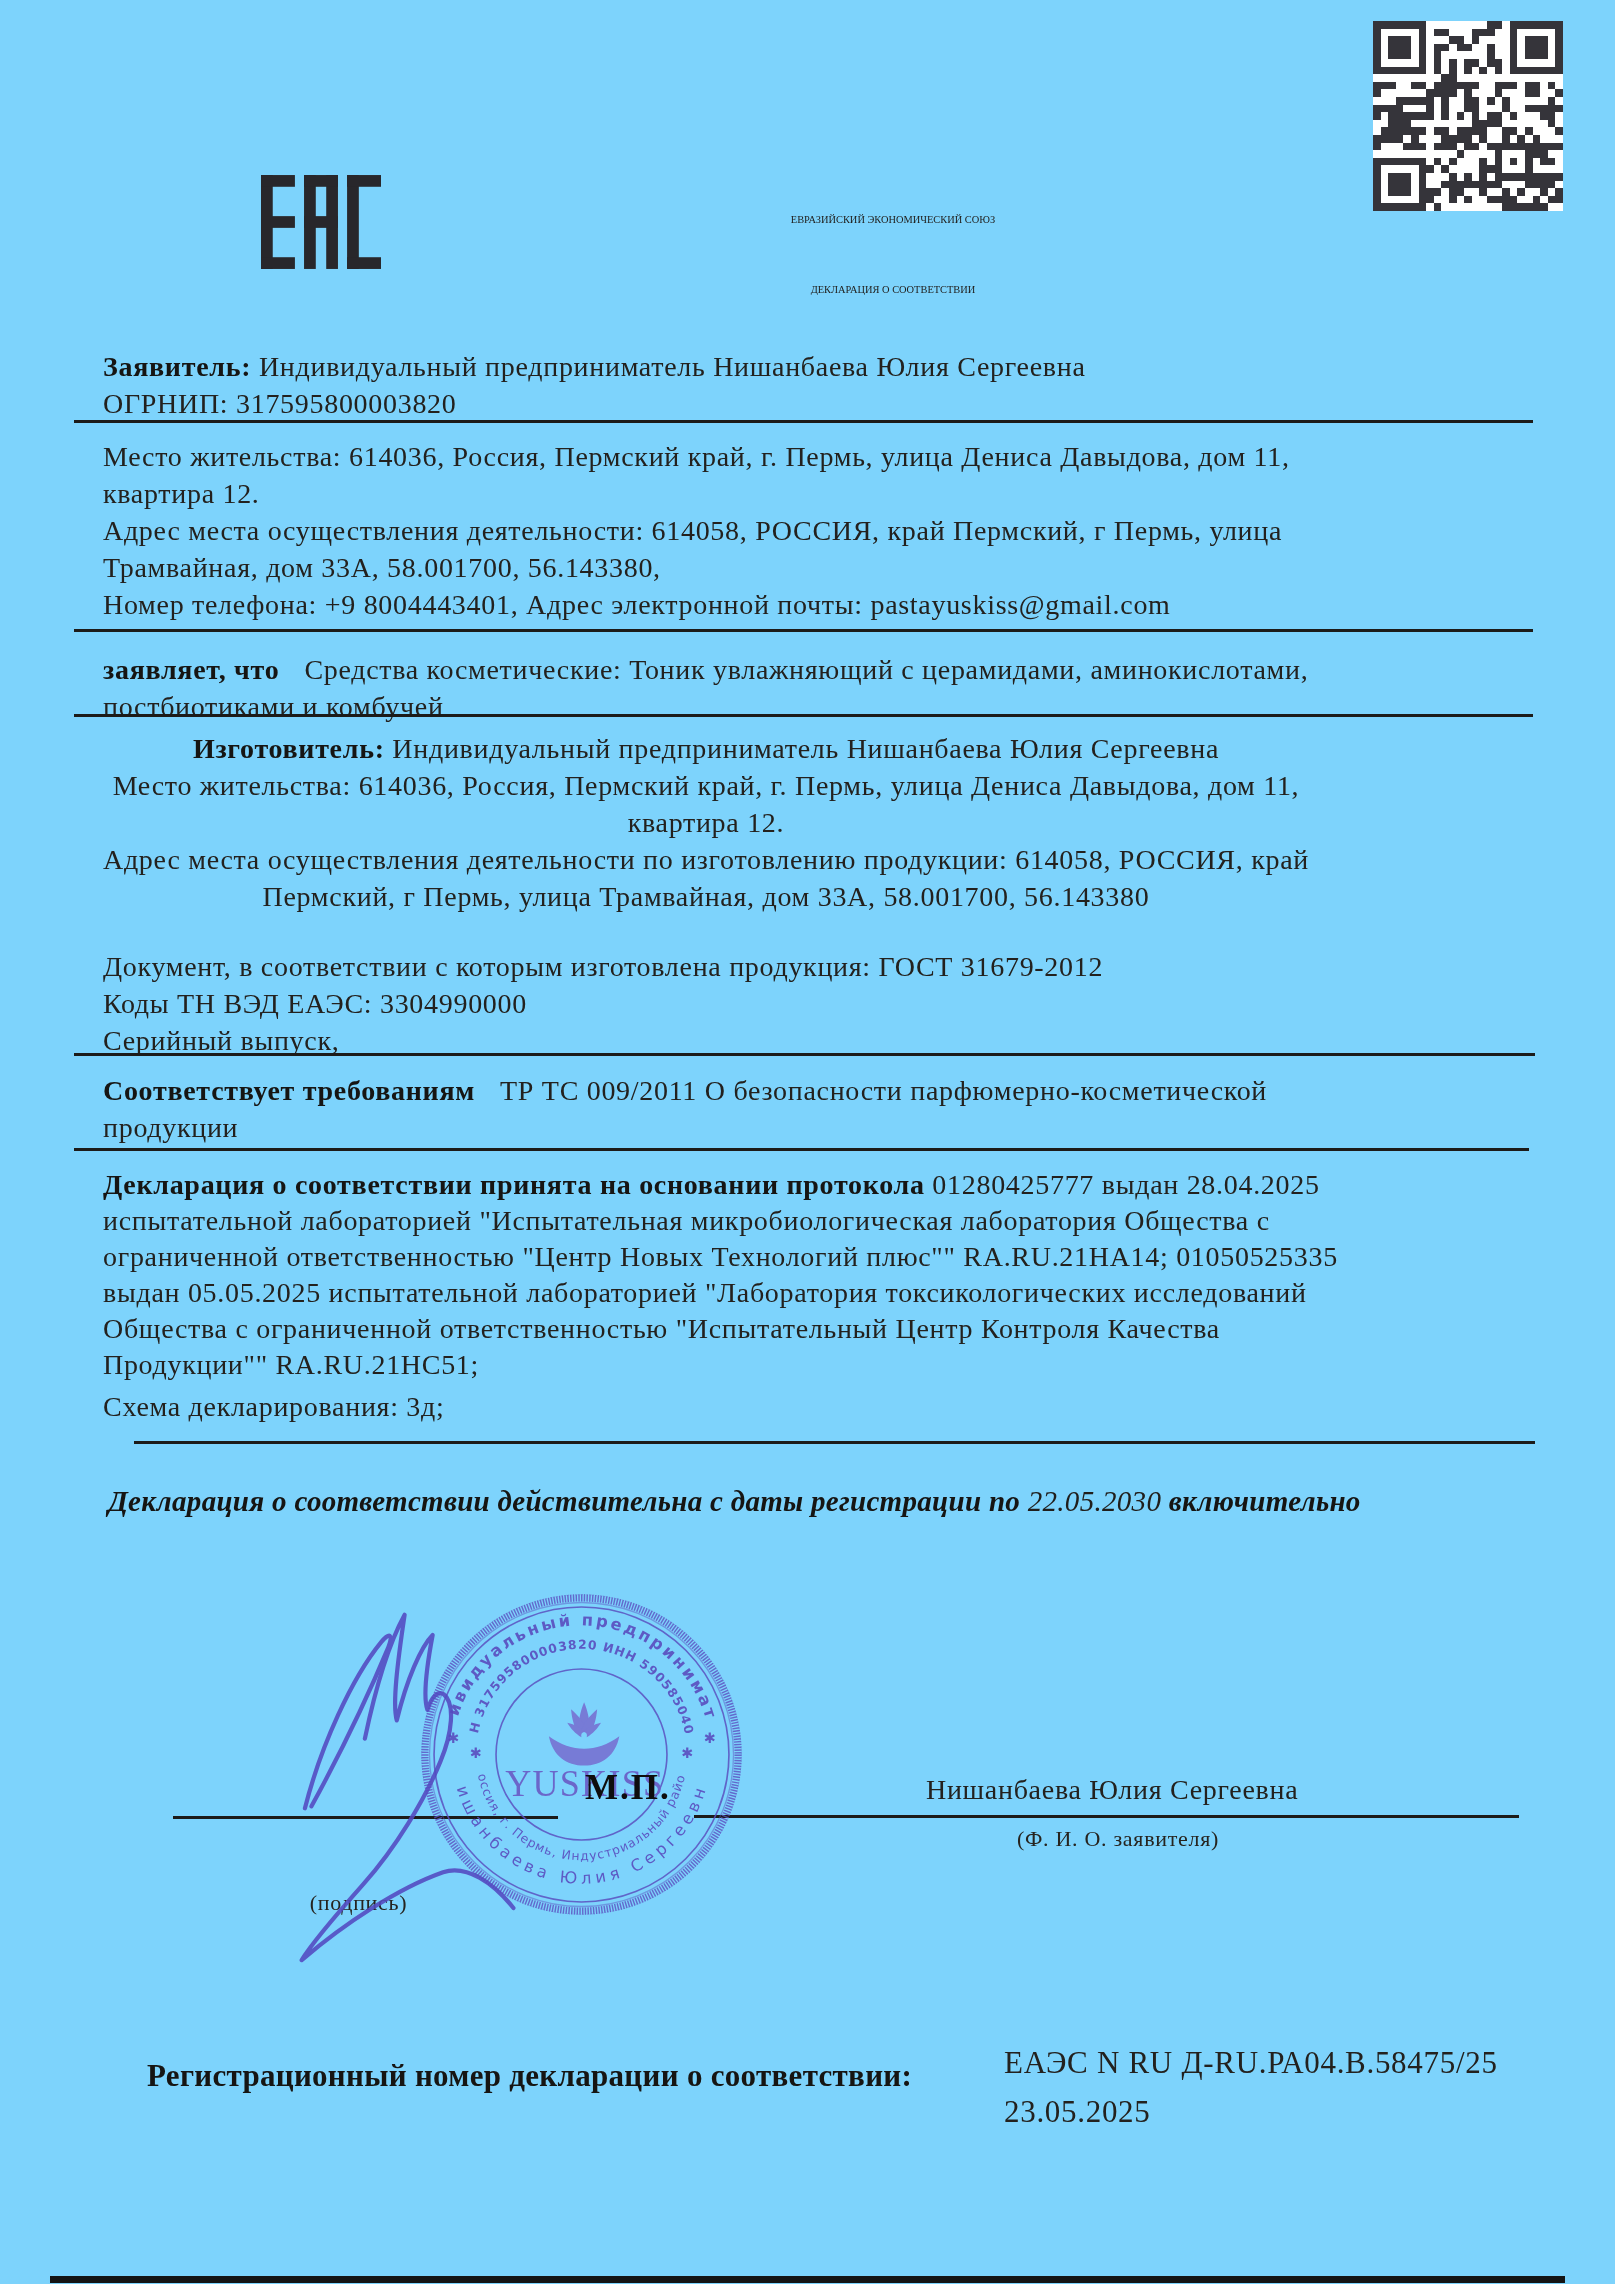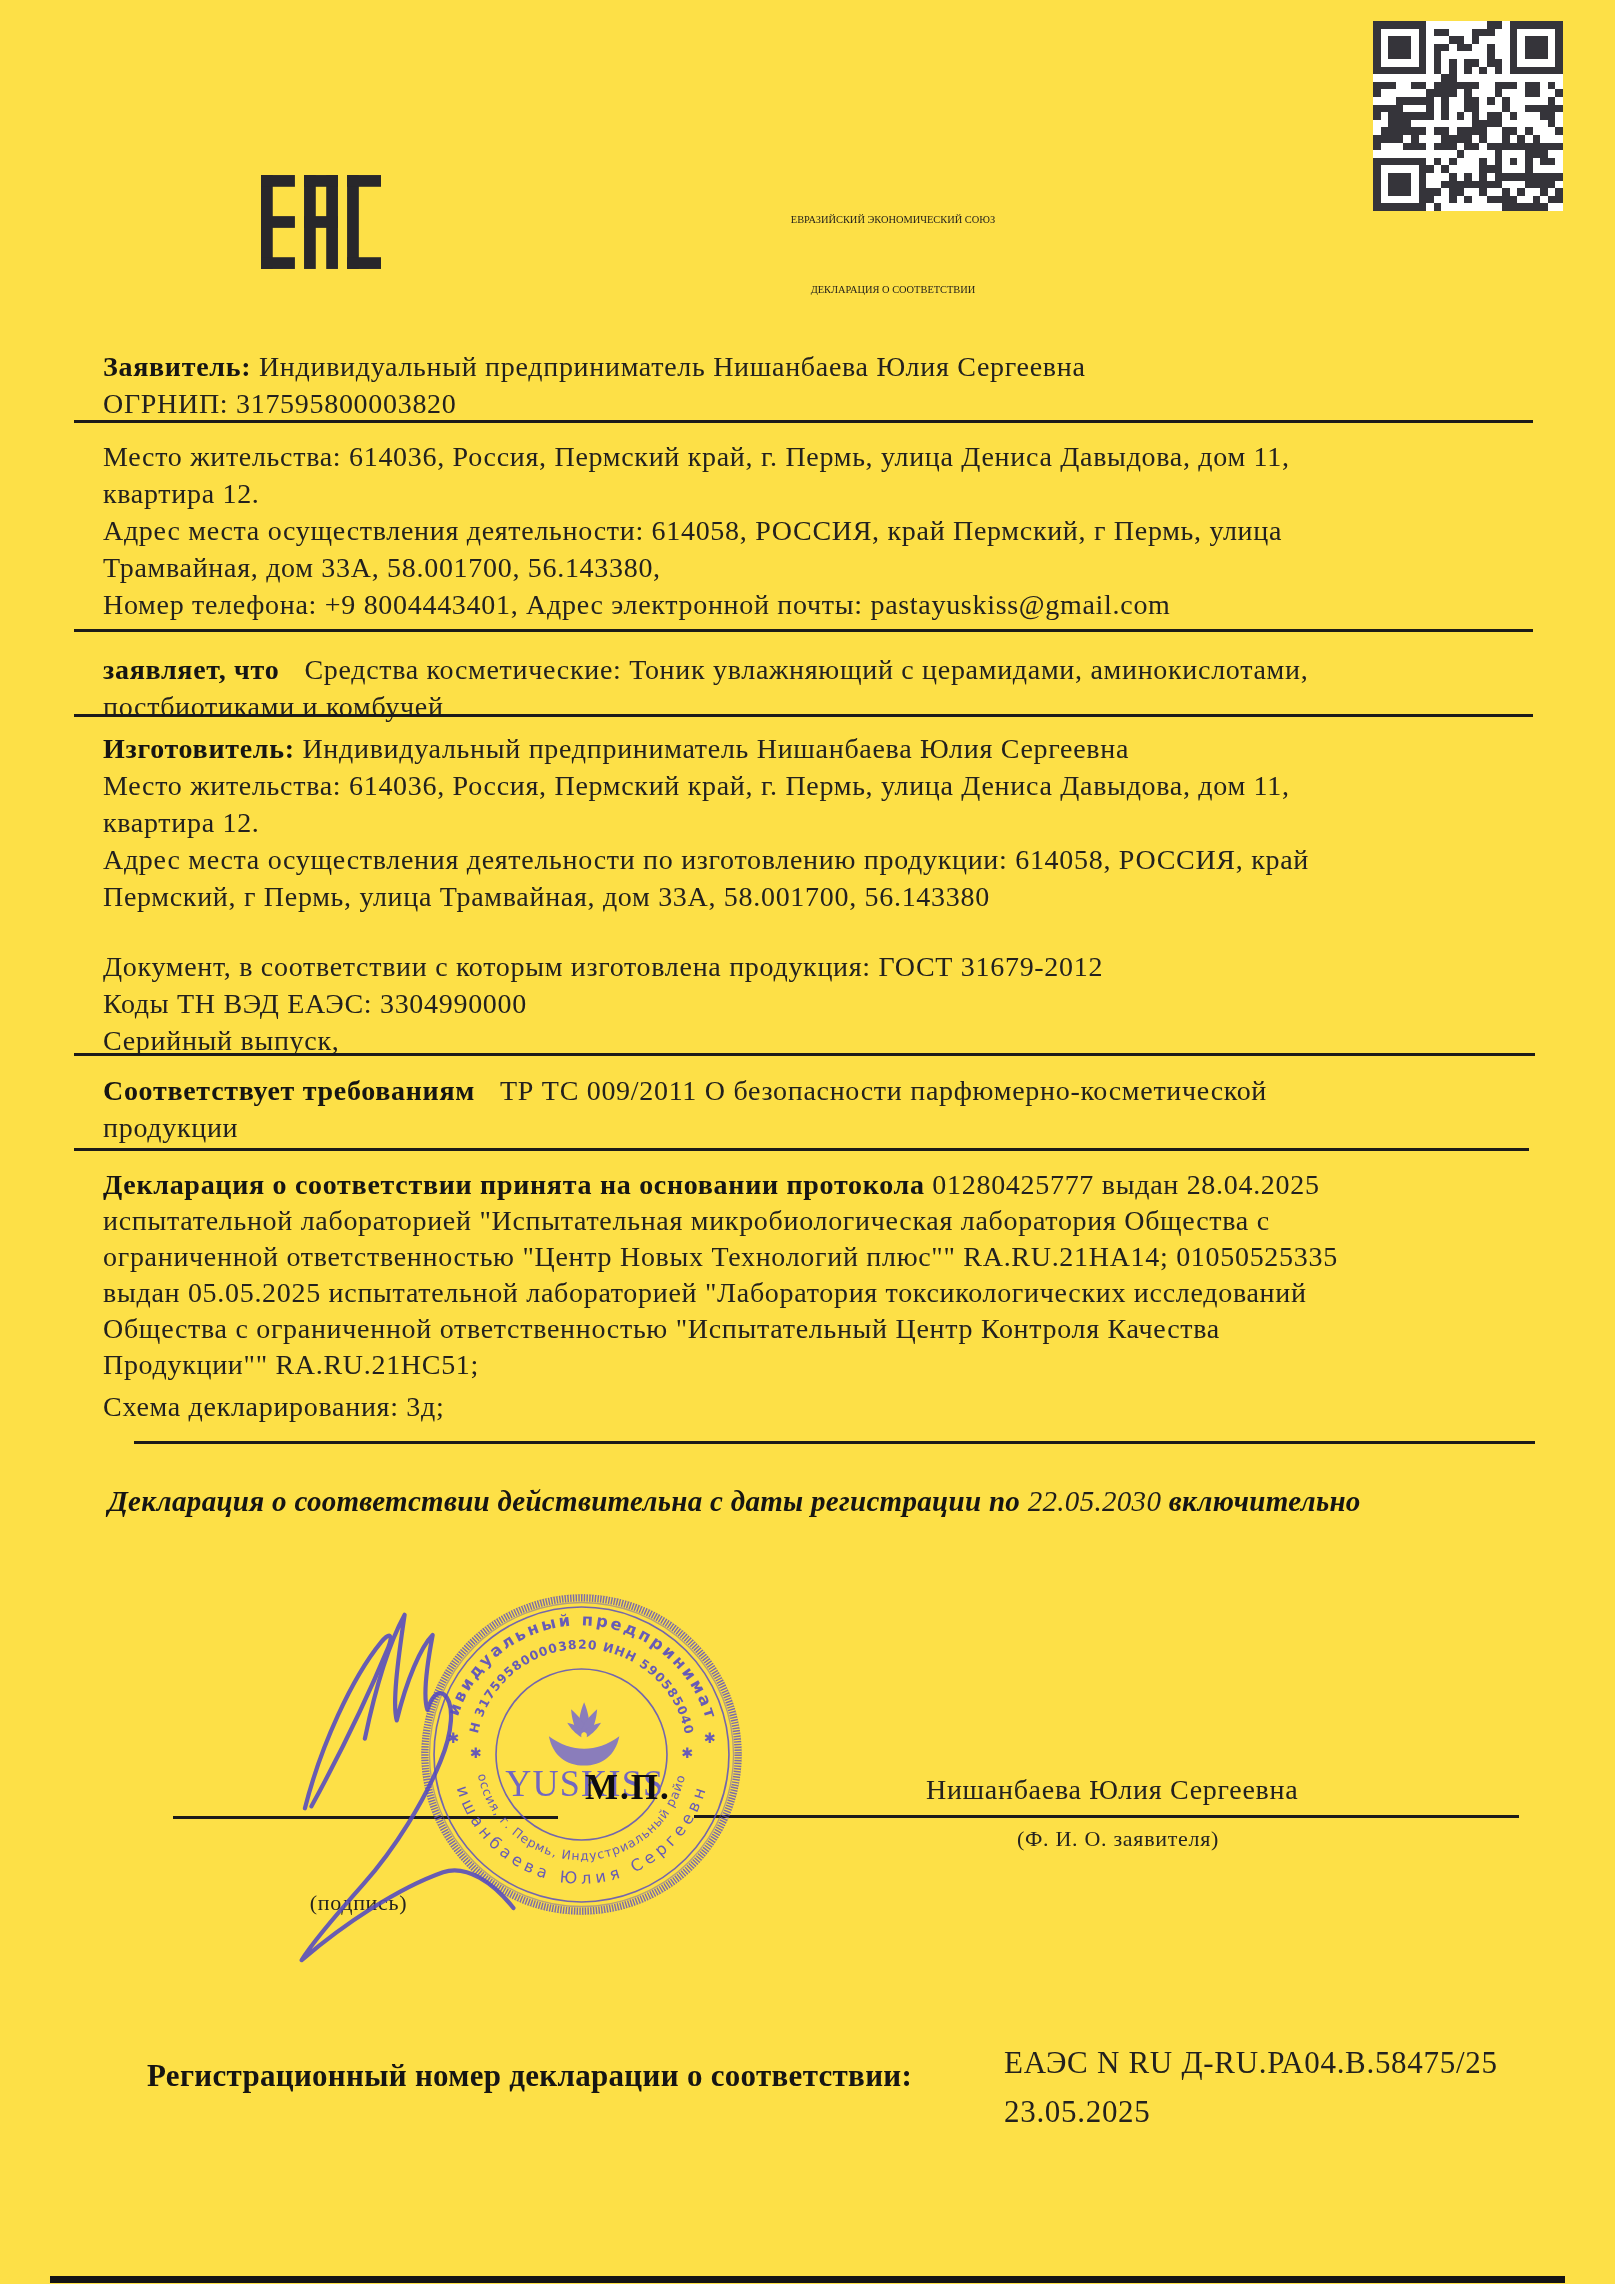--- a/index.html
+++ b/index.html
@@ -1,17 +1,17 @@
 <!DOCTYPE html>
 <html style="font-size:10.4px"><head>
 <meta charset="utf-8">
 <style>
   html,body{margin:0;padding:0;background:#e8e8e8;}
   .page{
-    position:relative;width:1616px;height:2284px;background:#fde047;
+    position:relative;width:1616px;height:2284px;background:#7dd3fc;
     font-family:"Liberation Serif","DejaVu Serif",serif;color:#201e1b;
     overflow:hidden;margin:0 auto;
   }
   .abs{position:absolute;}
   .t-center{text-align:center;}
   .body-line{font-size:28px;letter-spacing:0.7px;white-space:nowrap;line-height:37px;color:#23211e;}
   .sec{position:absolute;left:103px;}
   .b{font-weight:bold;color:#161513;}
   .gap-after{margin-right:25px;}
   .rule{position:absolute;height:2.6px;background:#1c1b19;}
@@ -400,21 +400,21 @@
 
   <div class="sec" style="top:651px;">
     <div class="body-line">
       <span class="b gap-after">заявляет, что</span><span>Средства косметические: Тоник увлажняющий с церамидами, аминокислотами,</span>
     </div>
     <div class="body-line">постбиотиками и комбучей</div>
   </div>
 
   <div class="rule" style="left:74px;top:714px;width:1459px;"></div>
 
-  <div class="sec" style="top:730px;">
+  <div class="sec" style="top:730px;text-align:center;">
     <div class="body-line">
       <span class="b">Изготовитель:</span><span> Индивидуальный предприниматель Нишанбаева Юлия Сергеевна</span>
     </div>
     <div class="body-line">Место жительства: 614036, Россия, Пермский край, г. Пермь, улица Дениса Давыдова, дом 11,</div>
     <div class="body-line">квартира 12.</div>
     <div class="body-line">Адрес места осуществления деятельности по изготовлению продукции: 614058, РОССИЯ, край</div>
     <div class="body-line">Пермский, г Пермь, улица Трамвайная, дом 33А, 58.001700, 56.143380</div>
   </div>
 
   <div class="sec" style="top:948px;">

